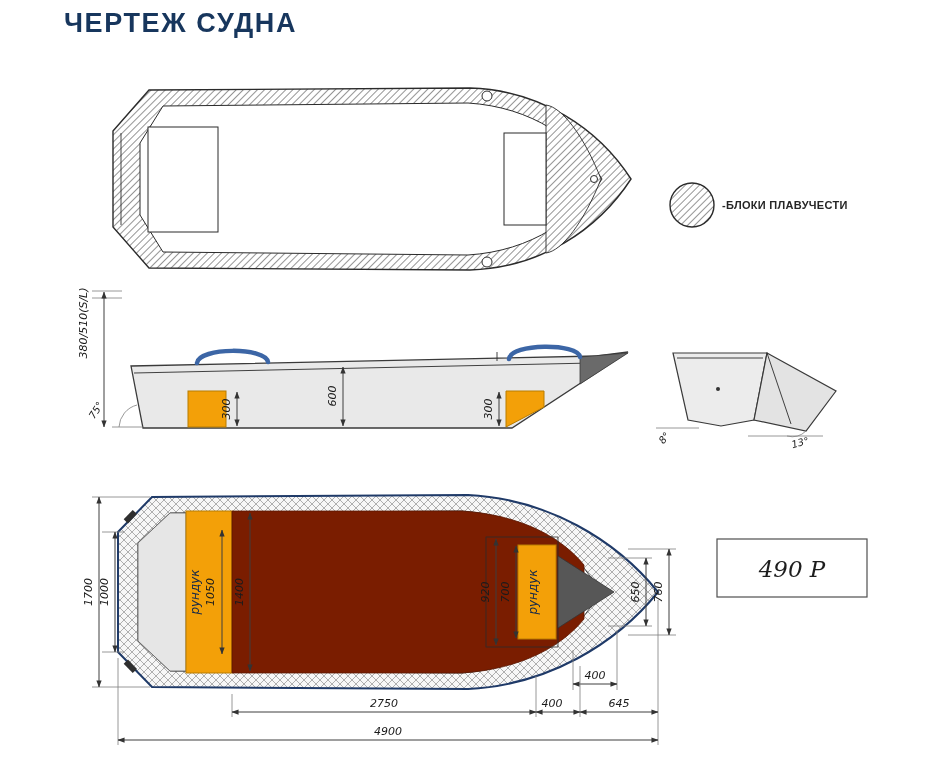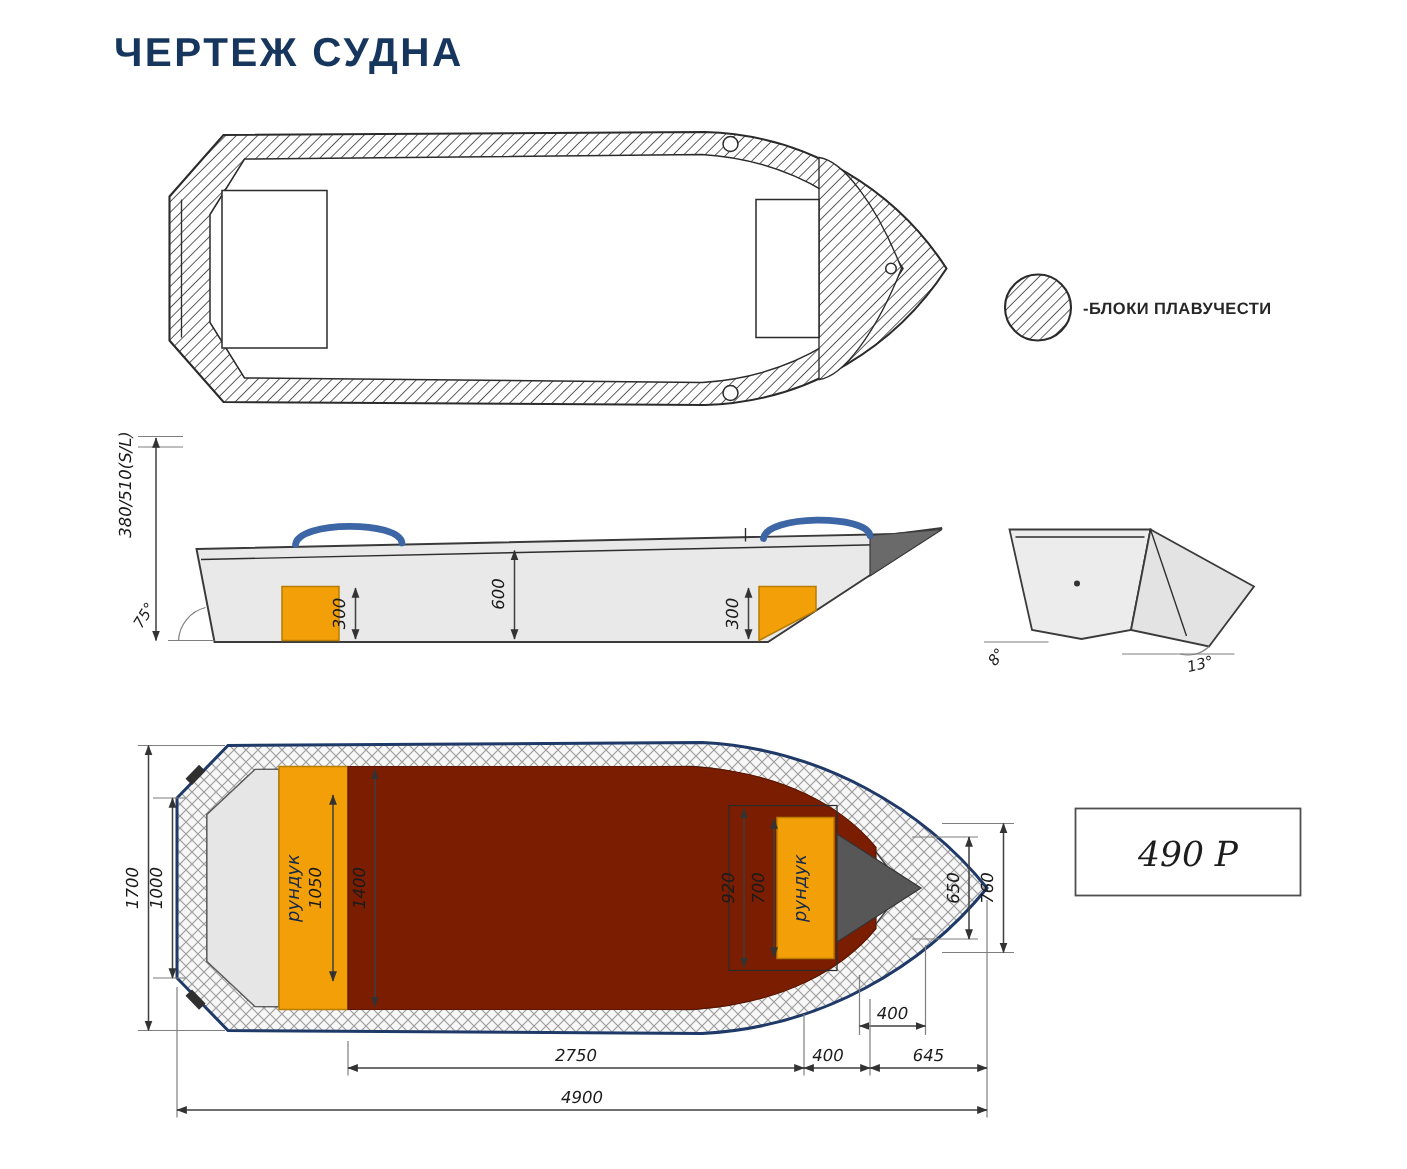--- a/index.html
+++ b/index.html
@@ -1,17 +1,17 @@
 <!DOCTYPE html>
 <html><head>
 <meta charset="utf-8">
 <style>
   html,body{margin:0;padding:0;background:#ffffff;}
   .canvas{position:relative;width:938px;height:779px;background:#fff;overflow:hidden;}
-  .title{position:absolute;left:64px;top:8px;margin:12px;font-family:"Liberation Sans",sans-serif;
+  .title{position:absolute;left:64px;top:8px;margin:0;font-family:"Liberation Sans",sans-serif;
          font-size:27px;font-weight:600;letter-spacing:1.6px;color:#17365d;}
   .drawing{position:absolute;left:0;top:0;}
   .dim{stroke:#3f3f3f;stroke-width:1;fill:none;}
   .ext{stroke:#7f7f7f;stroke-width:0.8;fill:none;}
   .thin{stroke:#2d2d2d;stroke-width:0.9;fill:none;}
   .dtxt{font-family:"DejaVu Sans",sans-serif;font-style:italic;font-size:11px;fill:#1b1b1b;}
   .dtxt10{font-family:"DejaVu Sans",sans-serif;font-style:italic;font-size:10px;fill:#1b1b1b;}
   .locker-txt{font-family:"DejaVu Sans",sans-serif;font-style:italic;font-size:12px;fill:#15294a;}
   .legend-txt{font-family:"Liberation Sans",sans-serif;font-size:11px;font-weight:700;letter-spacing:.3px;fill:#262626;}
   .price-txt{font-family:"DejaVu Serif",serif;font-style:italic;font-size:23px;fill:#1d1d1d;}

